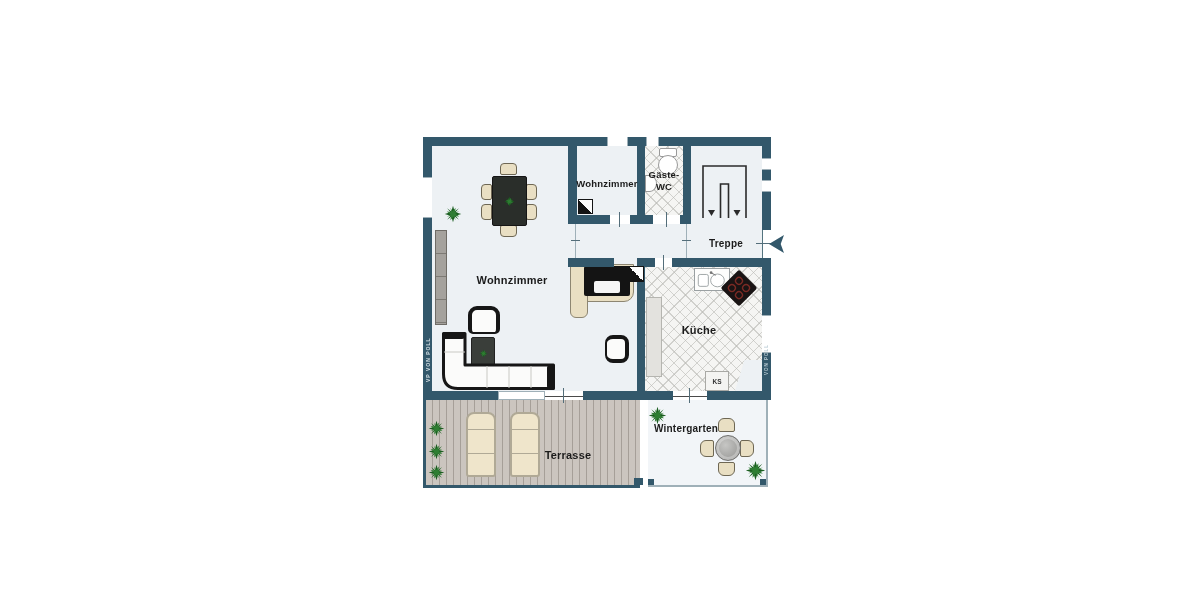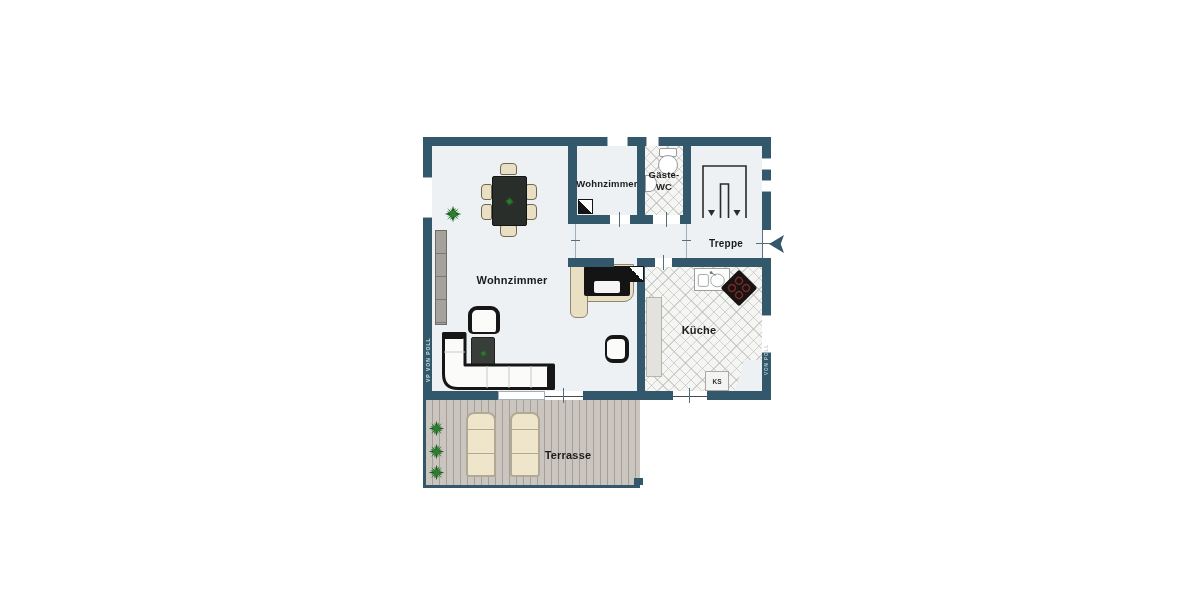--- a/index.html
+++ b/index.html
@@ -250,16 +250,38 @@
     <span class="plant" style="left:2px;top:64px;width:17px;height:17px;">
         <svg viewBox="0 0 24 24">
           <polygon fill="#1b5e20" points="12,1 14.2,8.7 19.8,4.2 15.4,9.8 23,12 15.4,14.2 19.8,19.8 14.2,15.3 12,23 9.8,15.3 4.2,19.8 8.6,14.2 1,12 8.6,9.8 4.2,4.2 9.8,8.7"></polygon>
           <polygon fill="#2E7D32" transform="rotate(22 12 12)" points="12,3 13.8,9 18.4,5.6 14.8,10.2 21,12 14.8,13.8 18.4,18.4 13.8,15 12,21 10.2,15 5.6,18.4 9.2,13.8 3,12 9.2,10.2 5.6,5.6 10.2,9"></polygon>
         </svg>
       </span>
     <div class="label fs11" style="left:142px;top:55px;">Terrasse</div>
     <div class="post" style="left:208px;top:78px;width:9px;height:7px;"></div>
   </div>
 
+  <div id="wintergarten">
+    <div class="label fs10" style="left:38px;top:28px;">Wintergarten</div>
+    <div id="garden-table" style="left:67px;top:35px;width:26px;height:26px;"></div>
+    <div class="gchair" style="left:70px;top:18px;width:17px;height:14px;border-radius:6px 6px 2px 2px;"></div>
+    <div class="gchair" style="left:70px;top:62px;width:17px;height:14px;border-radius:2px 2px 6px 6px;"></div>
+    <div class="gchair" style="left:52px;top:40px;width:14px;height:17px;border-radius:6px 2px 2px 6px;"></div>
+    <div class="gchair" style="left:92px;top:40px;width:14px;height:17px;border-radius:2px 6px 6px 2px;"></div>
+    <span class="plant" style="left:0;top:6px;width:19px;height:19px;">
+        <svg viewBox="0 0 24 24">
+          <polygon fill="#1b5e20" points="12,1 14.2,8.7 19.8,4.2 15.4,9.8 23,12 15.4,14.2 19.8,19.8 14.2,15.3 12,23 9.8,15.3 4.2,19.8 8.6,14.2 1,12 8.6,9.8 4.2,4.2 9.8,8.7"></polygon>
+          <polygon fill="#2E7D32" transform="rotate(22 12 12)" points="12,3 13.8,9 18.4,5.6 14.8,10.2 21,12 14.8,13.8 18.4,18.4 13.8,15 12,21 10.2,15 5.6,18.4 9.2,13.8 3,12 9.2,10.2 5.6,5.6 10.2,9"></polygon>
+        </svg>
+      </span>
+    <span class="plant" style="left:97px;top:60px;width:21px;height:21px;">
+        <svg viewBox="0 0 24 24">
+          <polygon fill="#1b5e20" points="12,1 14.2,8.7 19.8,4.2 15.4,9.8 23,12 15.4,14.2 19.8,19.8 14.2,15.3 12,23 9.8,15.3 4.2,19.8 8.6,14.2 1,12 8.6,9.8 4.2,4.2 9.8,8.7"></polygon>
+          <polygon fill="#2E7D32" transform="rotate(22 12 12)" points="12,3 13.8,9 18.4,5.6 14.8,10.2 21,12 14.8,13.8 18.4,18.4 13.8,15 12,21 10.2,15 5.6,18.4 9.2,13.8 3,12 9.2,10.2 5.6,5.6 10.2,9"></polygon>
+        </svg>
+      </span>
+    <div class="post" style="left:0;top:79px;width:6px;height:6px;"></div>
+    <div class="post" style="left:112px;top:79px;width:6px;height:6px;"></div>
+  </div>
 
   <div id="entry-arrow"></div>
 
 </div>
 
 </body></html>

